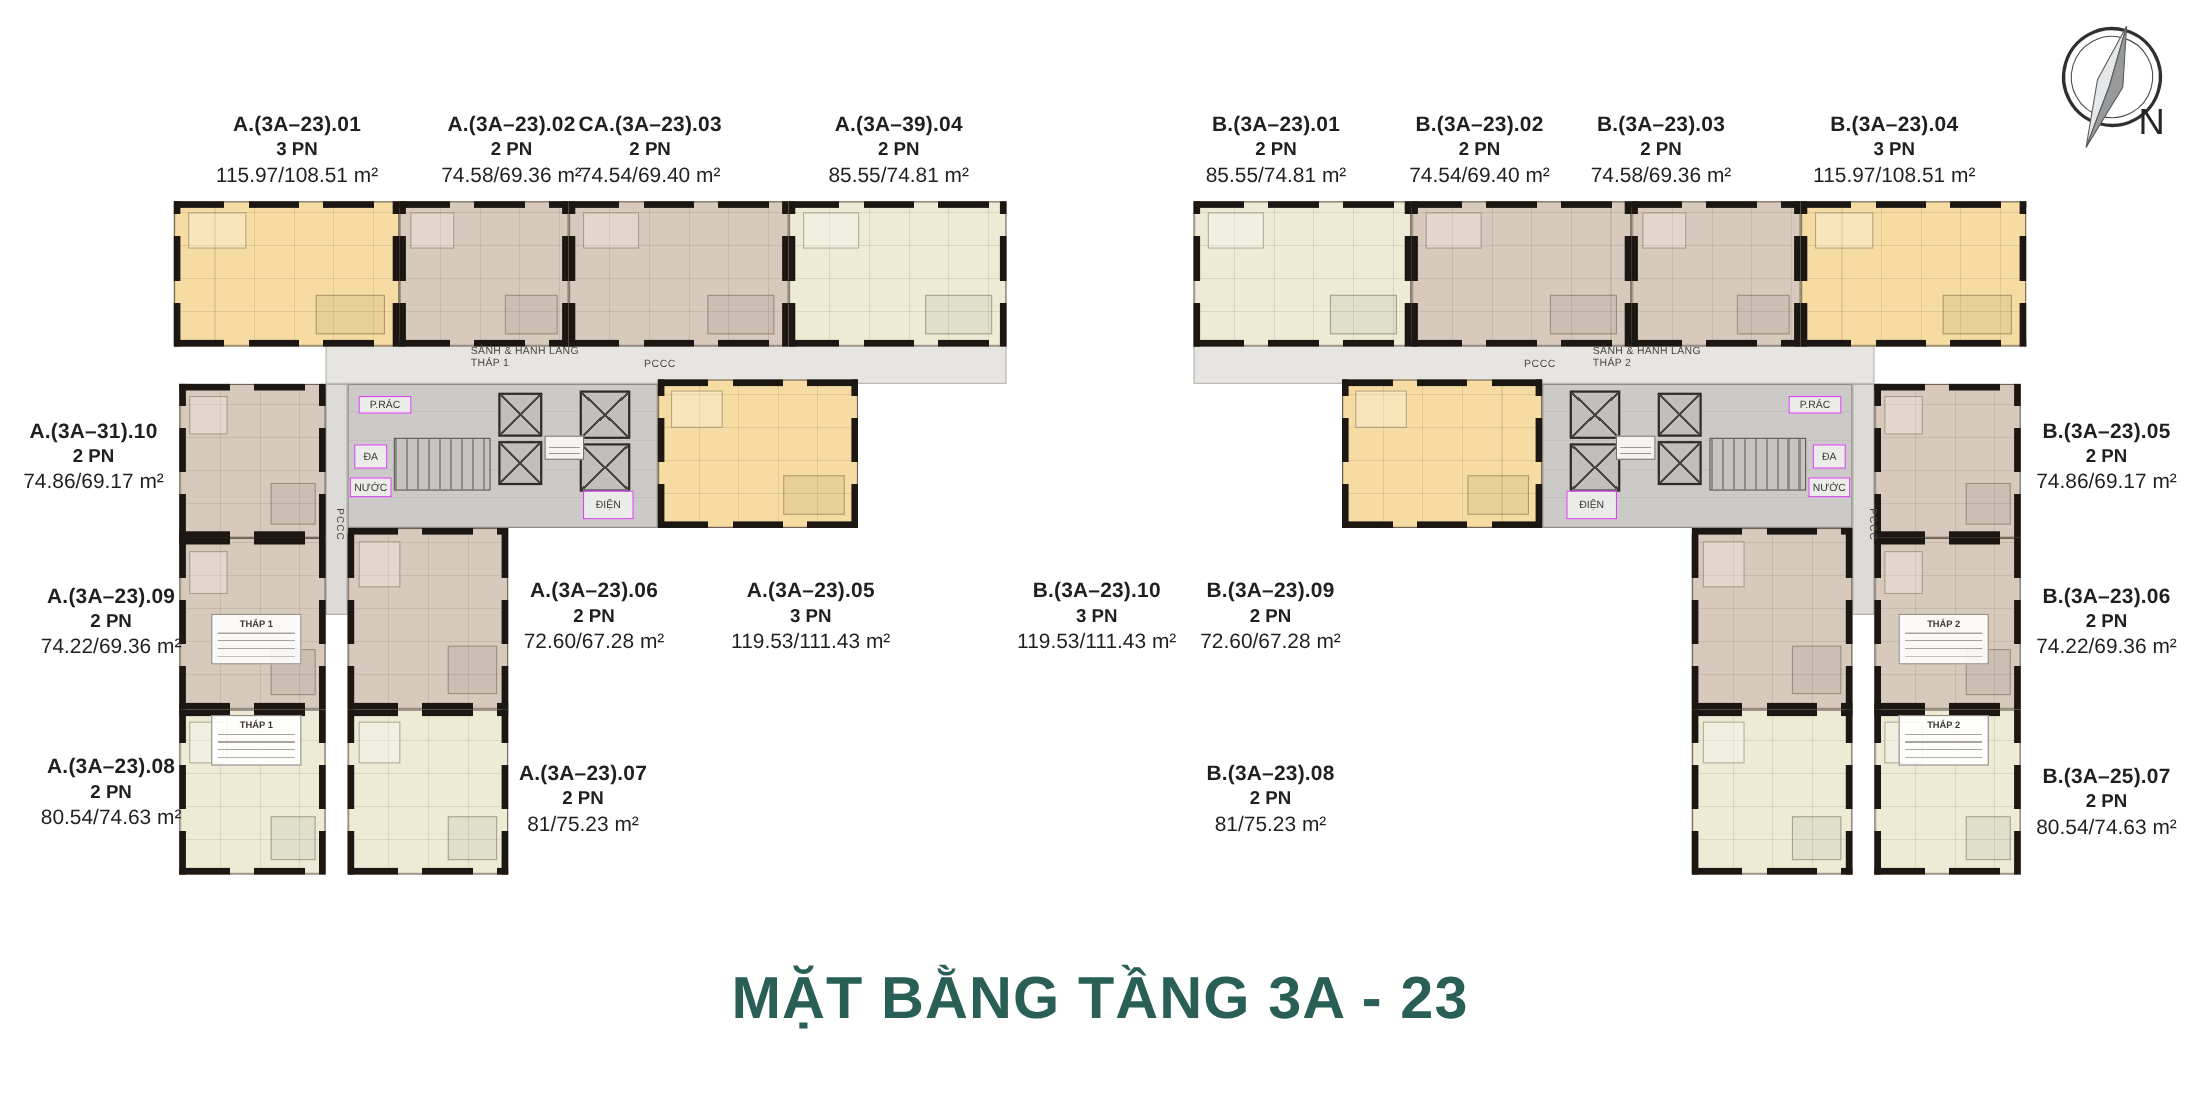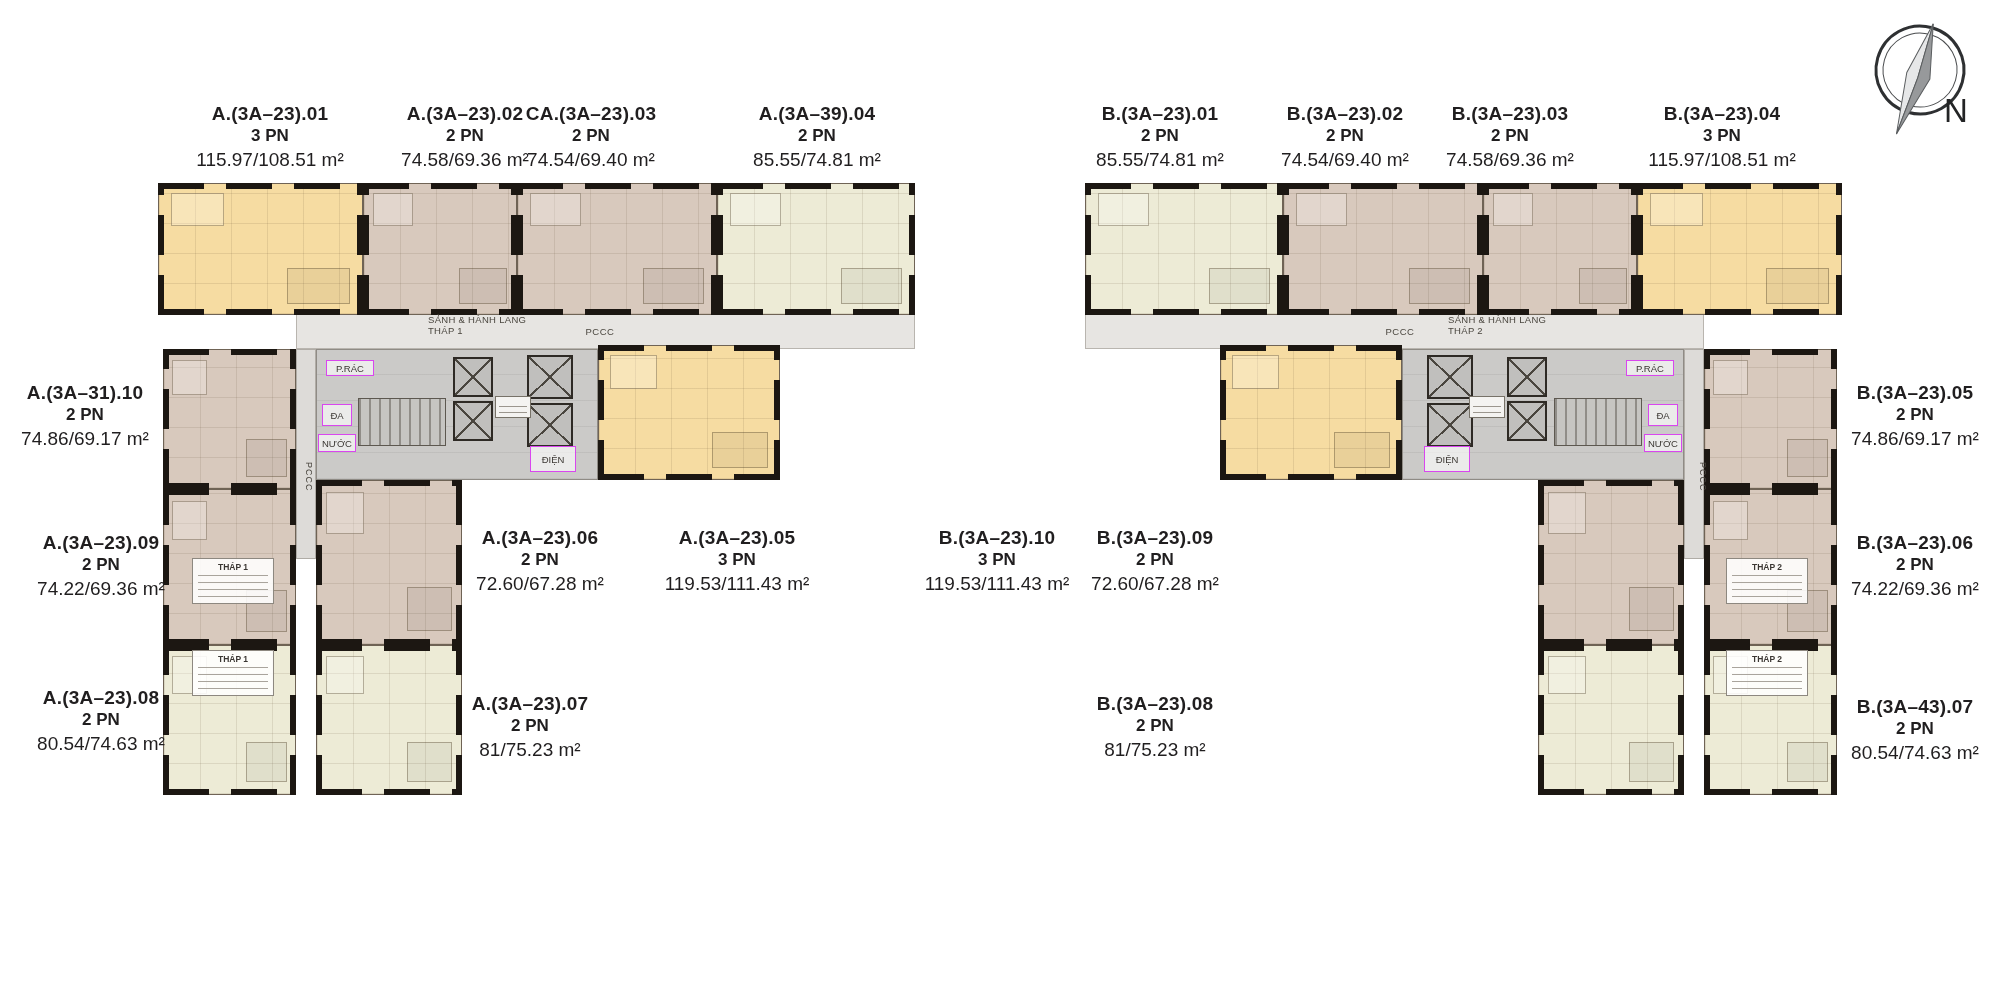--- a/index.html
+++ b/index.html
@@ -295,21 +295,21 @@
           <div class="uid">B.(3A–23).05</div>
           <div class="upn">2 PN</div>
           <div class="uarea">74.86/69.17 m²</div>
         </div>
         <div class="ulabel" style="left: 1830px; top: 531px; width: 170px;">
           <div class="uid">B.(3A–23).06</div>
           <div class="upn">2 PN</div>
           <div class="uarea">74.22/69.36 m²</div>
         </div>
         <div class="ulabel" style="left: 1830px; top: 695px; width: 170px;">
-          <div class="uid">B.(3A–43).07</div>
+          <div class="uid">B.(3A–25).07</div>
           <div class="upn">2 PN</div>
           <div class="uarea">80.54/74.63 m²</div>
         </div>
         <div class="ulabel" style="left: 1050px; top: 692px; width: 210px;">
           <div class="uid">B.(3A–23).08</div>
           <div class="upn">2 PN</div>
           <div class="uarea">81/75.23 m²</div>
         </div>
         <div class="ulabel" style="left: 1050px; top: 526px; width: 210px;">
           <div class="uid">B.(3A–23).09</div>
@@ -317,20 +317,21 @@
           <div class="uarea">72.60/67.28 m²</div>
         </div>
         <div class="ulabel" style="left: 892px; top: 526px; width: 210px;">
           <div class="uid">B.(3A–23).10</div>
           <div class="upn">3 PN</div>
           <div class="uarea">119.53/111.43 m²</div>
         </div>
       </div>
     </div>
 
+  <div id="title">MẶT BẰNG TẦNG 3A - 23</div>
 
   <svg style="position:absolute;left:1868px;top:20px" width="115" height="125" viewBox="0 0 115 125">
     <g transform="rotate(16 52 50)">
       <circle cx="52" cy="50" r="44" fill="none" stroke="#2e3032" stroke-width="3"></circle>
       <circle cx="52" cy="50" r="37" fill="none" stroke="#4a4c4e" stroke-width="1"></circle>
       <polygon points="52,2 40,56 47,118 52,58" fill="#e6e7e8" stroke="#5a5d5f" stroke-width="1"></polygon>
       <polygon points="52,2 64,56 47,118 52,58" fill="#97999b" stroke="#5a5d5f" stroke-width="1"></polygon>
     </g>
   </svg>
   <div id="compassN">N</div>

